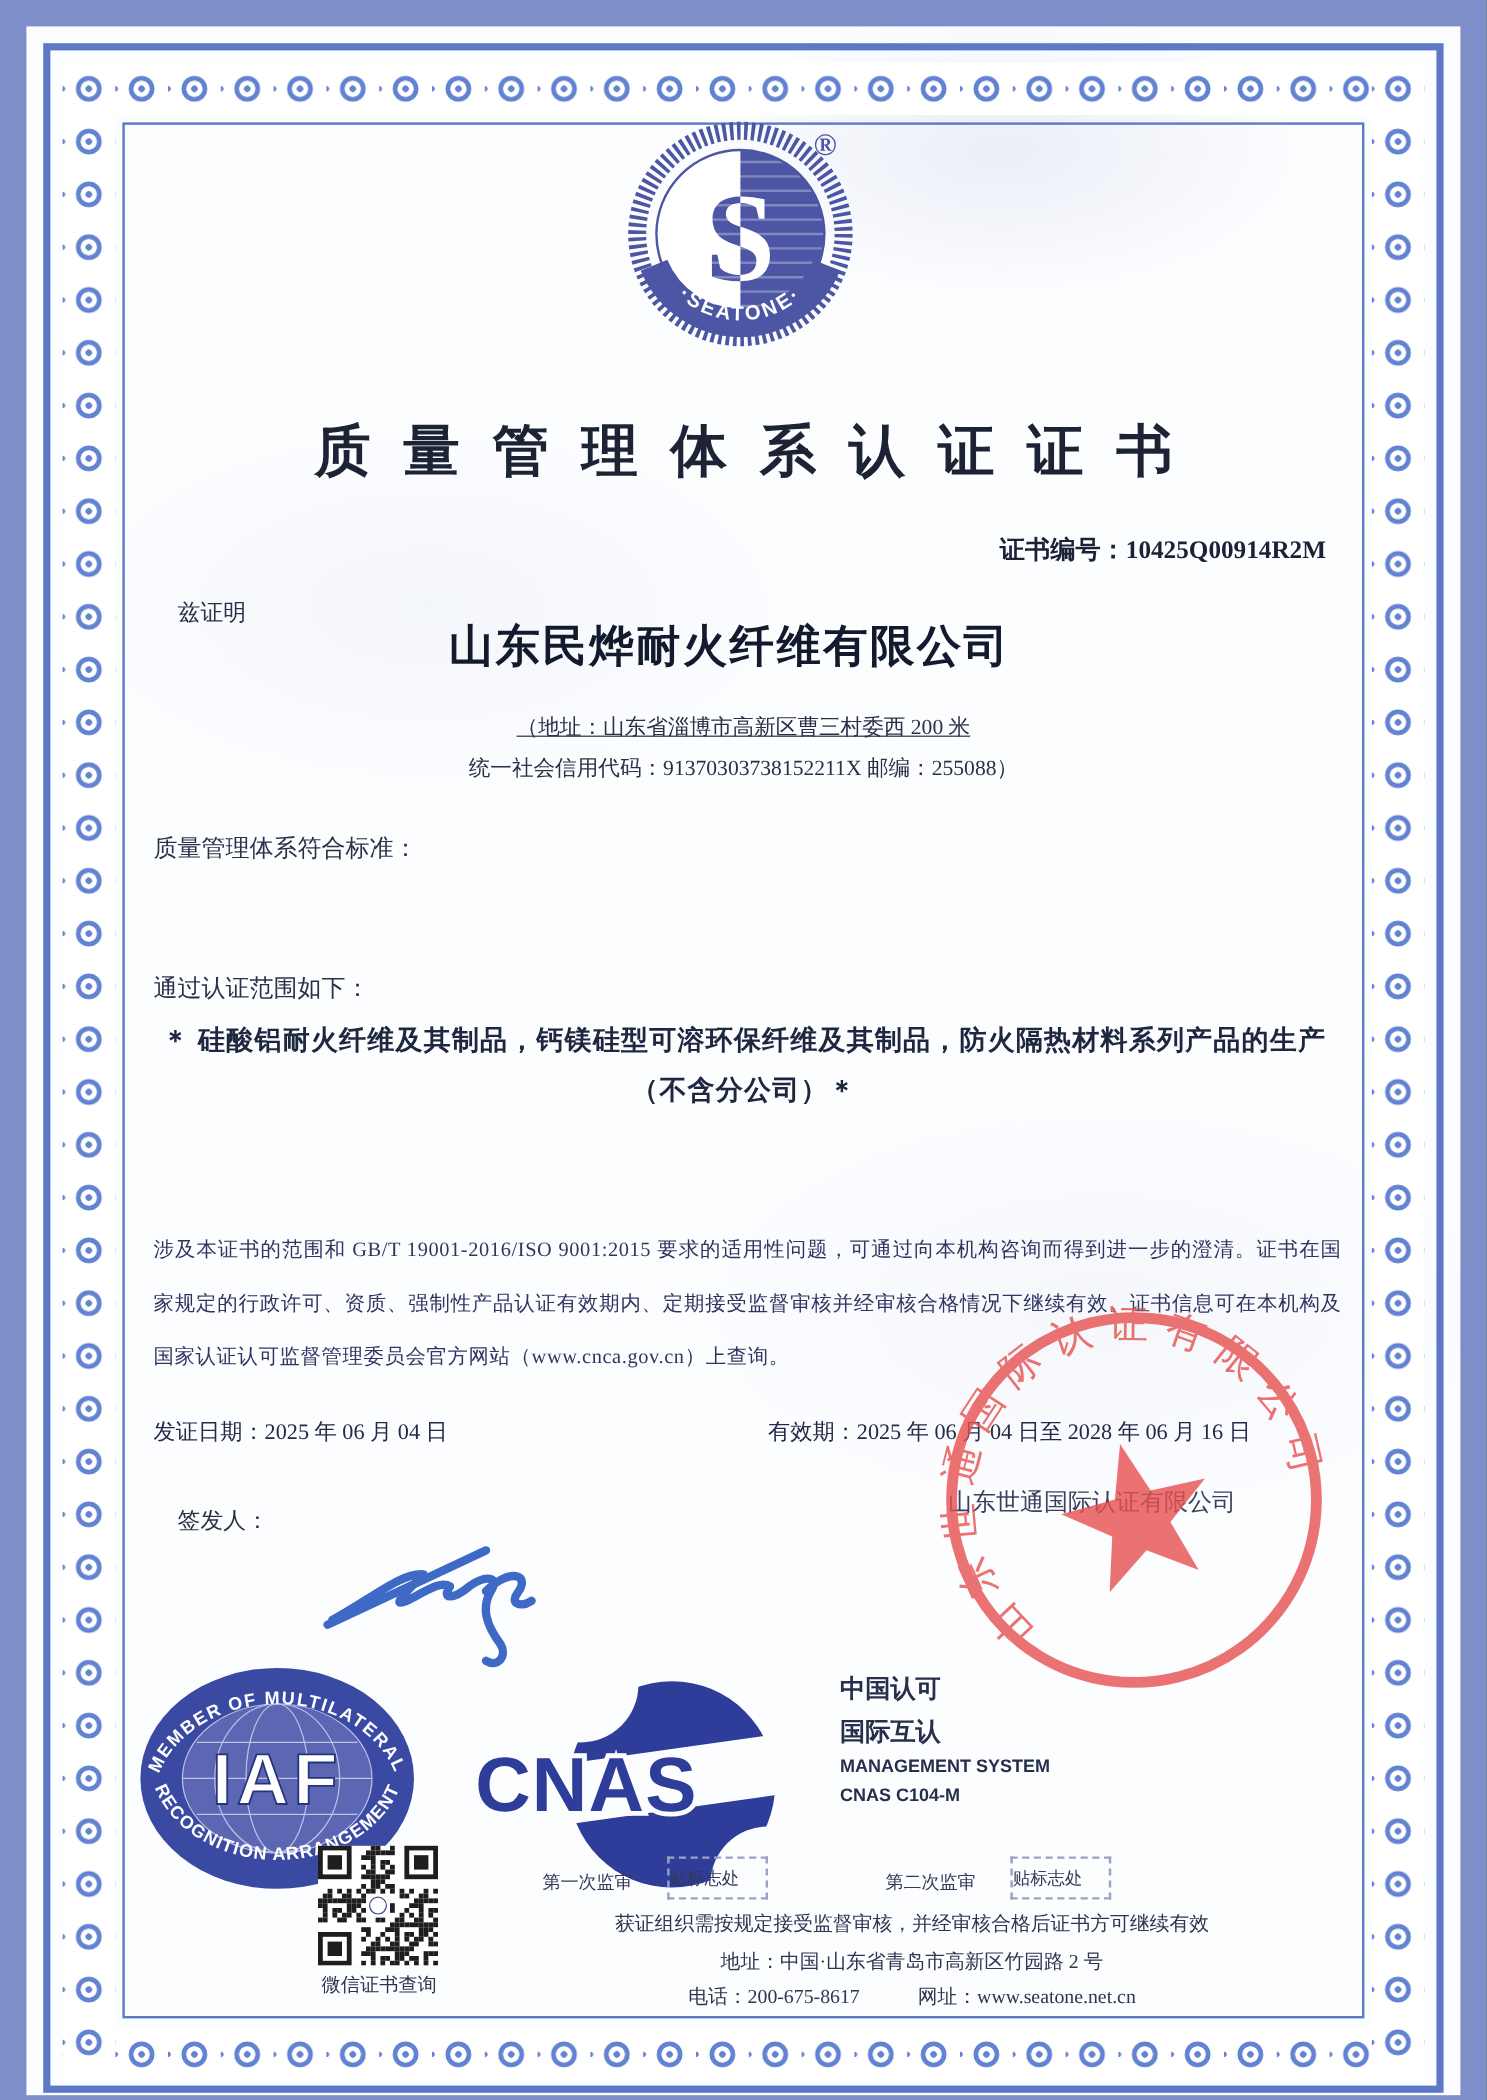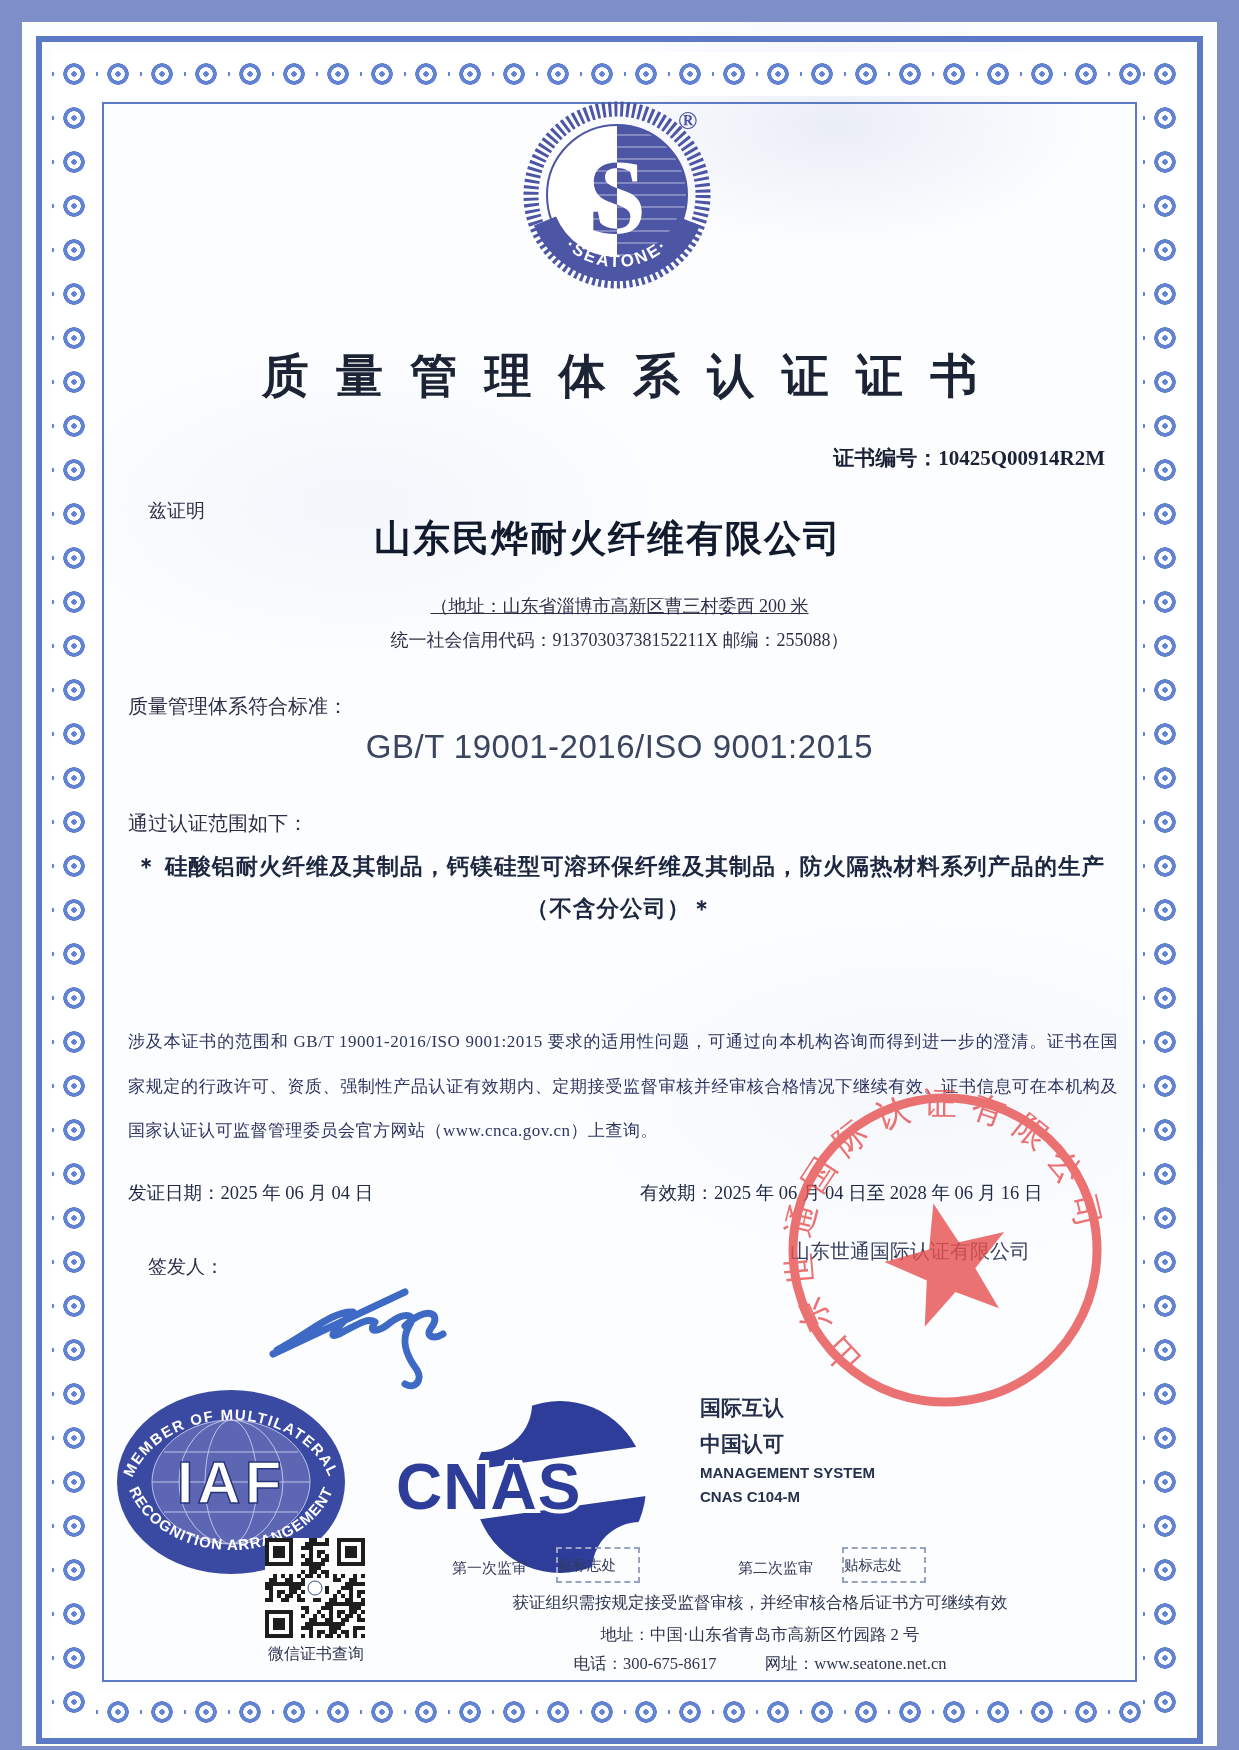--- a/index.html
+++ b/index.html
@@ -107,21 +107,20 @@
   <div class="abs certno">
     <span>证书编号：</span><span>10425Q00914R2M</span>
   </div>
 
   <div class="abs certify">兹证明</div>
   <div class="abs company">山东民烨耐火纤维有限公司</div>
   <div class="abs addr1">（地址：山东省淄博市高新区曹三村委西 200 米</div>
   <div class="abs addr2">统一社会信用代码：91370303738152211X 邮编：255088）</div>
 
   <div class="abs lbl" style="left:128px;top:693px">质量管理体系符合标准：</div>
-  <div class="abs std">GB/T 19001-2016/ISO 9001:2015</div>
 
   <div class="abs lbl" style="left:128px;top:810px">通过认证范围如下：</div>
   <div class="abs scope">＊ 硅酸铝耐火纤维及其制品，钙镁硅型可溶环保纤维及其制品，防火隔热材料系列产品的生产（不含分公司）＊</div>
 
   <div class="abs note">涉及本证书的范围和 GB/T 19001-2016/ISO 9001:2015 要求的适用性问题，可通过向本机构咨询而得到进一步的澄清。证书在国家规定的行政许可、资质、强制性产品认证有效期内、定期接受监督审核并经审核合格情况下继续有效。证书信息可在本机构及国家认证认可监督管理委员会官方网站（www.cnca.gov.cn）上查询。</div>
 
   <div class="abs dates" style="left:128px;top:1180px">
     <span>发证日期：</span><span>2025 年 06 月 04 日</span>
   </div>
   <div class="abs dates" style="left:640px;top:1180px">
@@ -172,22 +171,22 @@
     <circle cx="172" cy="97" r="86" fill="#2e3d99"></circle>
     <g transform="rotate(-8 142 97)">
         <rect x="-20" y="72" width="330" height="50" fill="#fcfdff"></rect>
       </g>
     <circle cx="96" cy="14" r="48" fill="#fcfdff"></circle>
     <circle cx="252" cy="180" r="48" fill="#fcfdff"></circle>
     <text x="8" y="119" font-size="64" font-weight="bold" fill="#2e3d99" letter-spacing="1" style="paint-order:stroke" stroke="#fcfdff" stroke-width="8" font-family="Liberation Sans, sans-serif">CNAS</text>
   </svg>
 
   <div class="abs accblock">
+    <div class="cn">中国认可</div>
     <div class="cn">国际互认</div>
-    <div class="cn">中国认可</div>
     <div class="en">MANAGEMENT SYSTEM</div>
     <div class="en">CNAS C104-M</div>
   </div>
 
   <svg class="abs" id="qr" style="left:265px;top:1538px" width="100" height="100" viewBox="0 0 100 100">
       <rect x="0" y="0" width="100" height="100" fill="#ffffff"></rect>
       <rect x="0" y="0" width="28" height="28" fill="#1e1e1e"></rect>
       <rect x="4" y="4" width="20" height="20" fill="#fff"></rect>
       <rect x="8" y="8" width="12" height="12" fill="#1e1e1e"></rect>
       <rect x="72" y="0" width="28" height="28" fill="#1e1e1e"></rect>
@@ -398,18 +397,18 @@
     <span>贴标志处</span>
   </div>
   <div class="abs auditlbl" style="left:738px;top:1559px">第二次监审</div>
   <div class="abs sticker" style="left:842px;top:1547px">
     <span>贴标志处</span>
   </div>
 
   <div class="abs footline" style="top:1592px">获证组织需按规定接受监督审核，并经审核合格后证书方可继续有效</div>
   <div class="abs footline" style="top:1624px">地址：中国·山东省青岛市高新区竹园路 2 号</div>
   <div class="abs footline" style="top:1653px">
-    <span>电话：</span><span>300-675-8617</span>
+    <span>电话：</span><span>200-675-8617</span>
     <span style="display:inline-block;width:40px"></span>
     <span>网址：</span><span>www.seatone.net.cn</span>
   </div>
 
 </div>
 
 </body></html>

